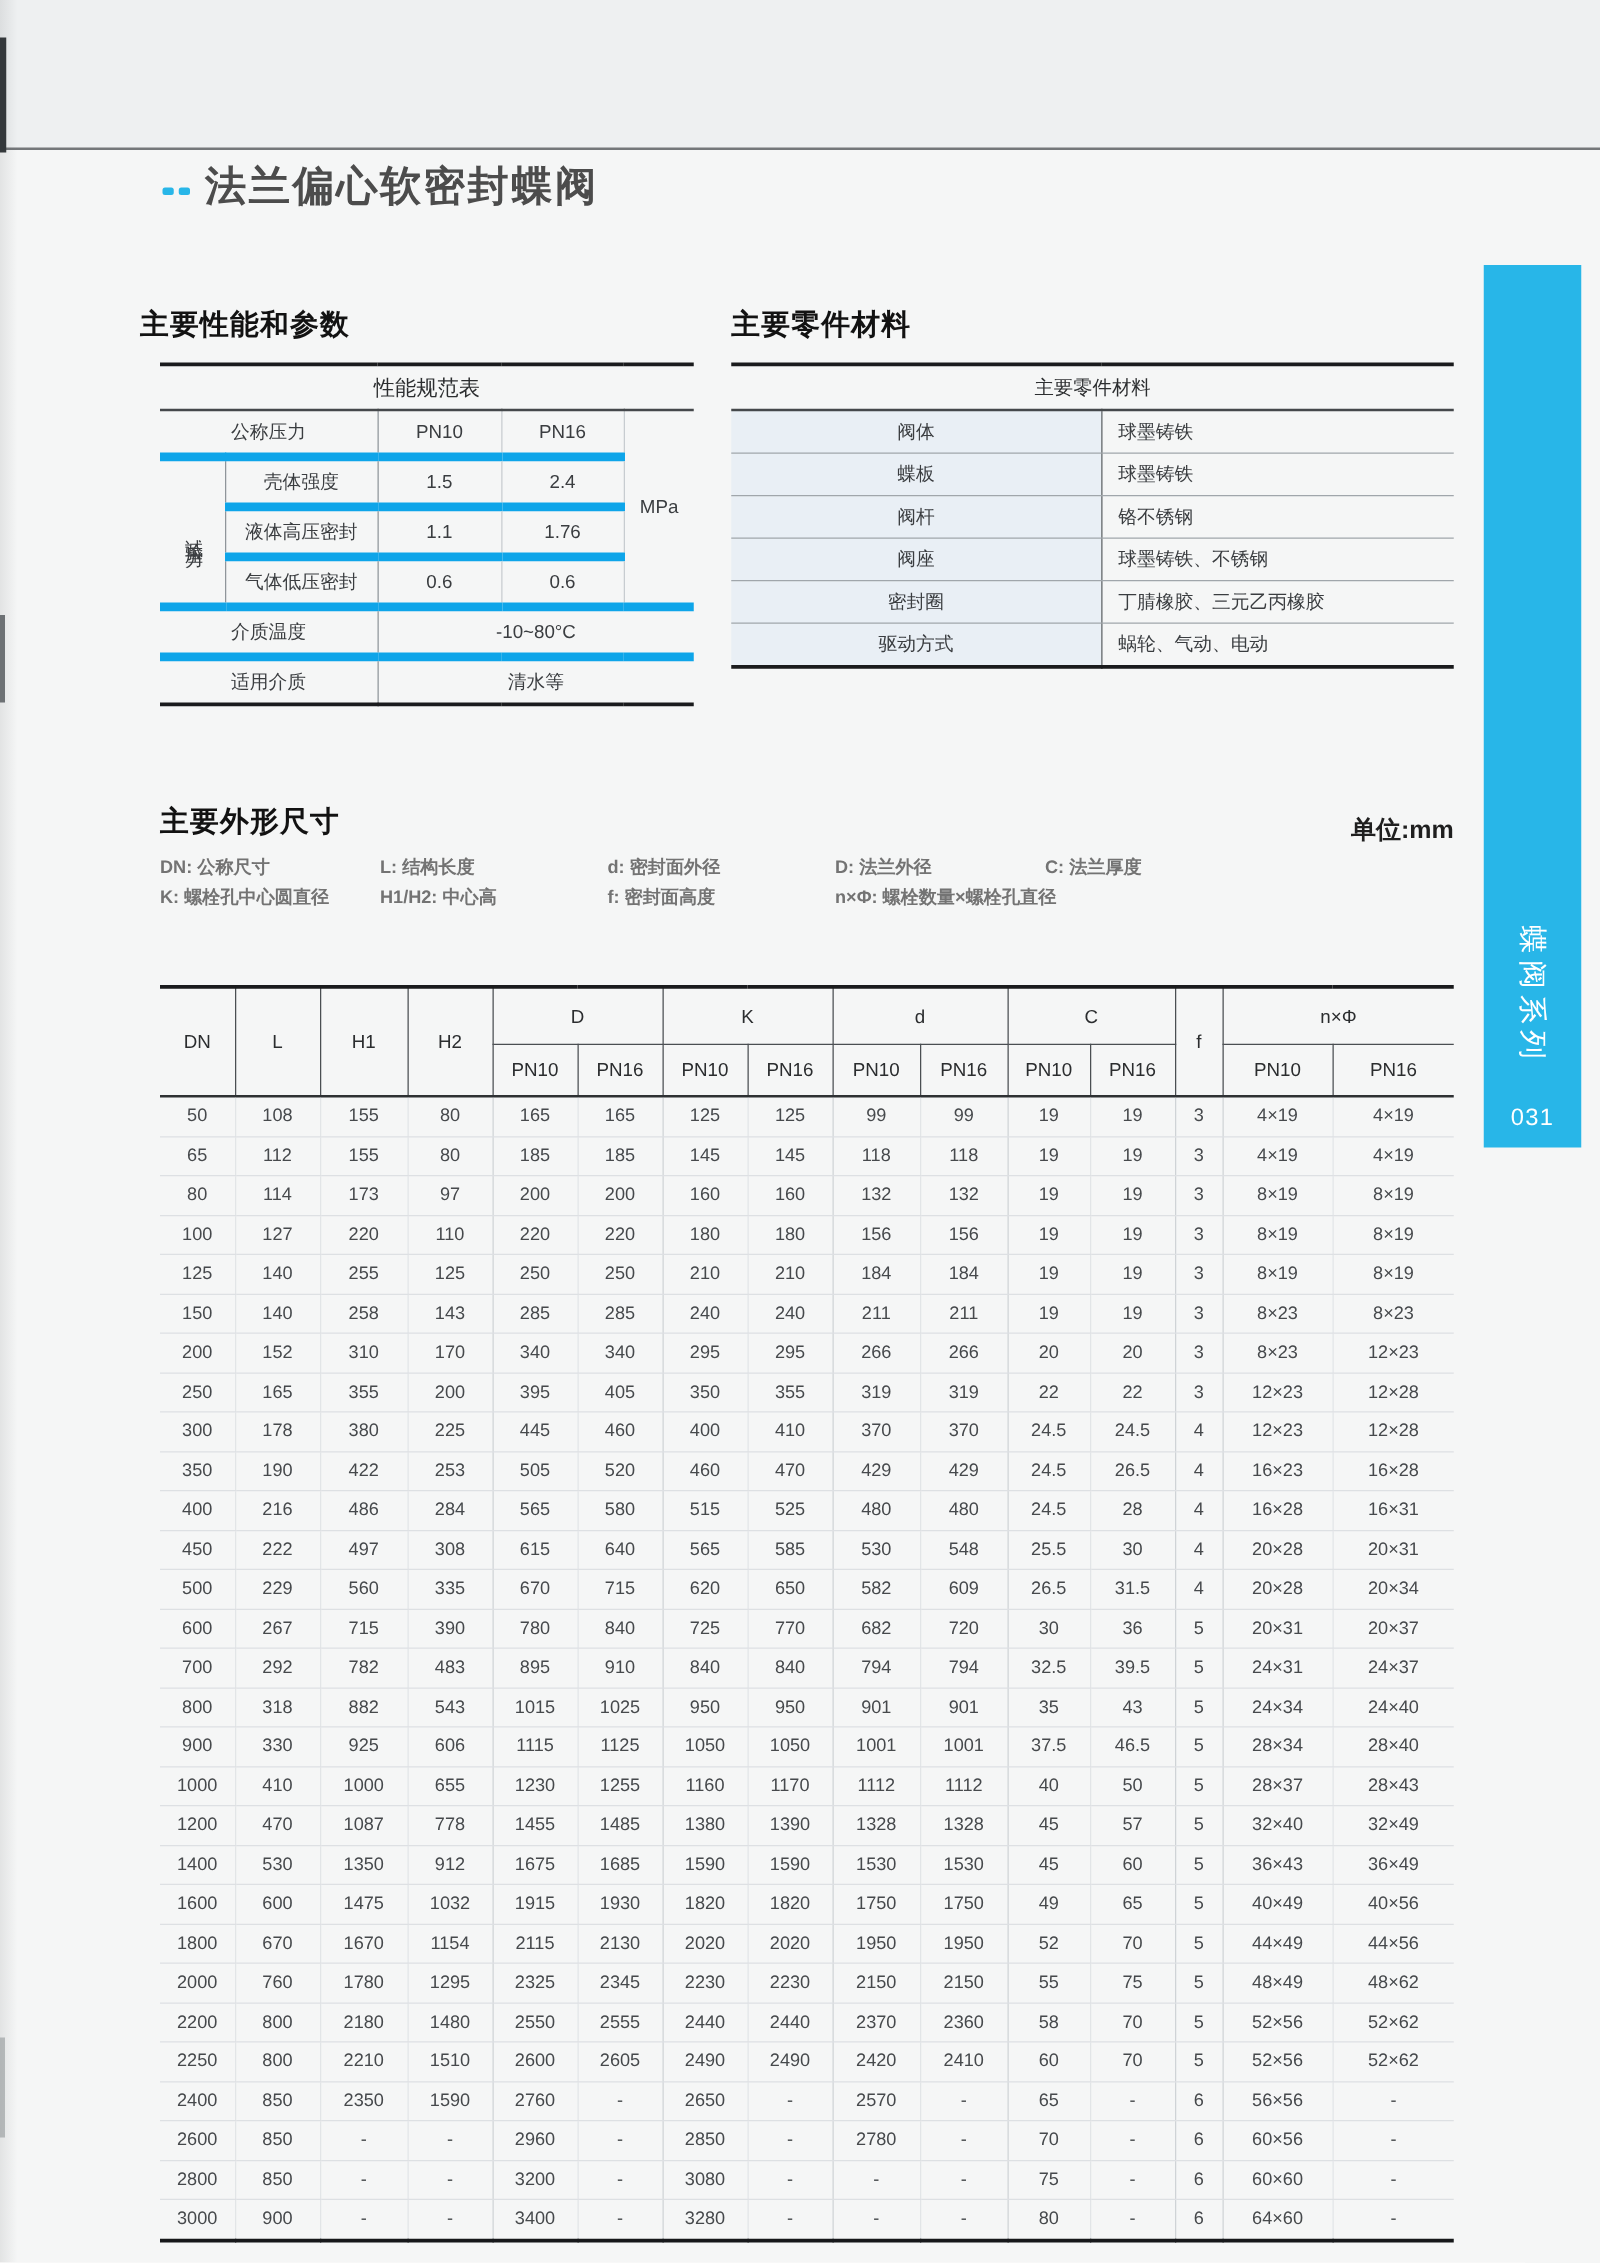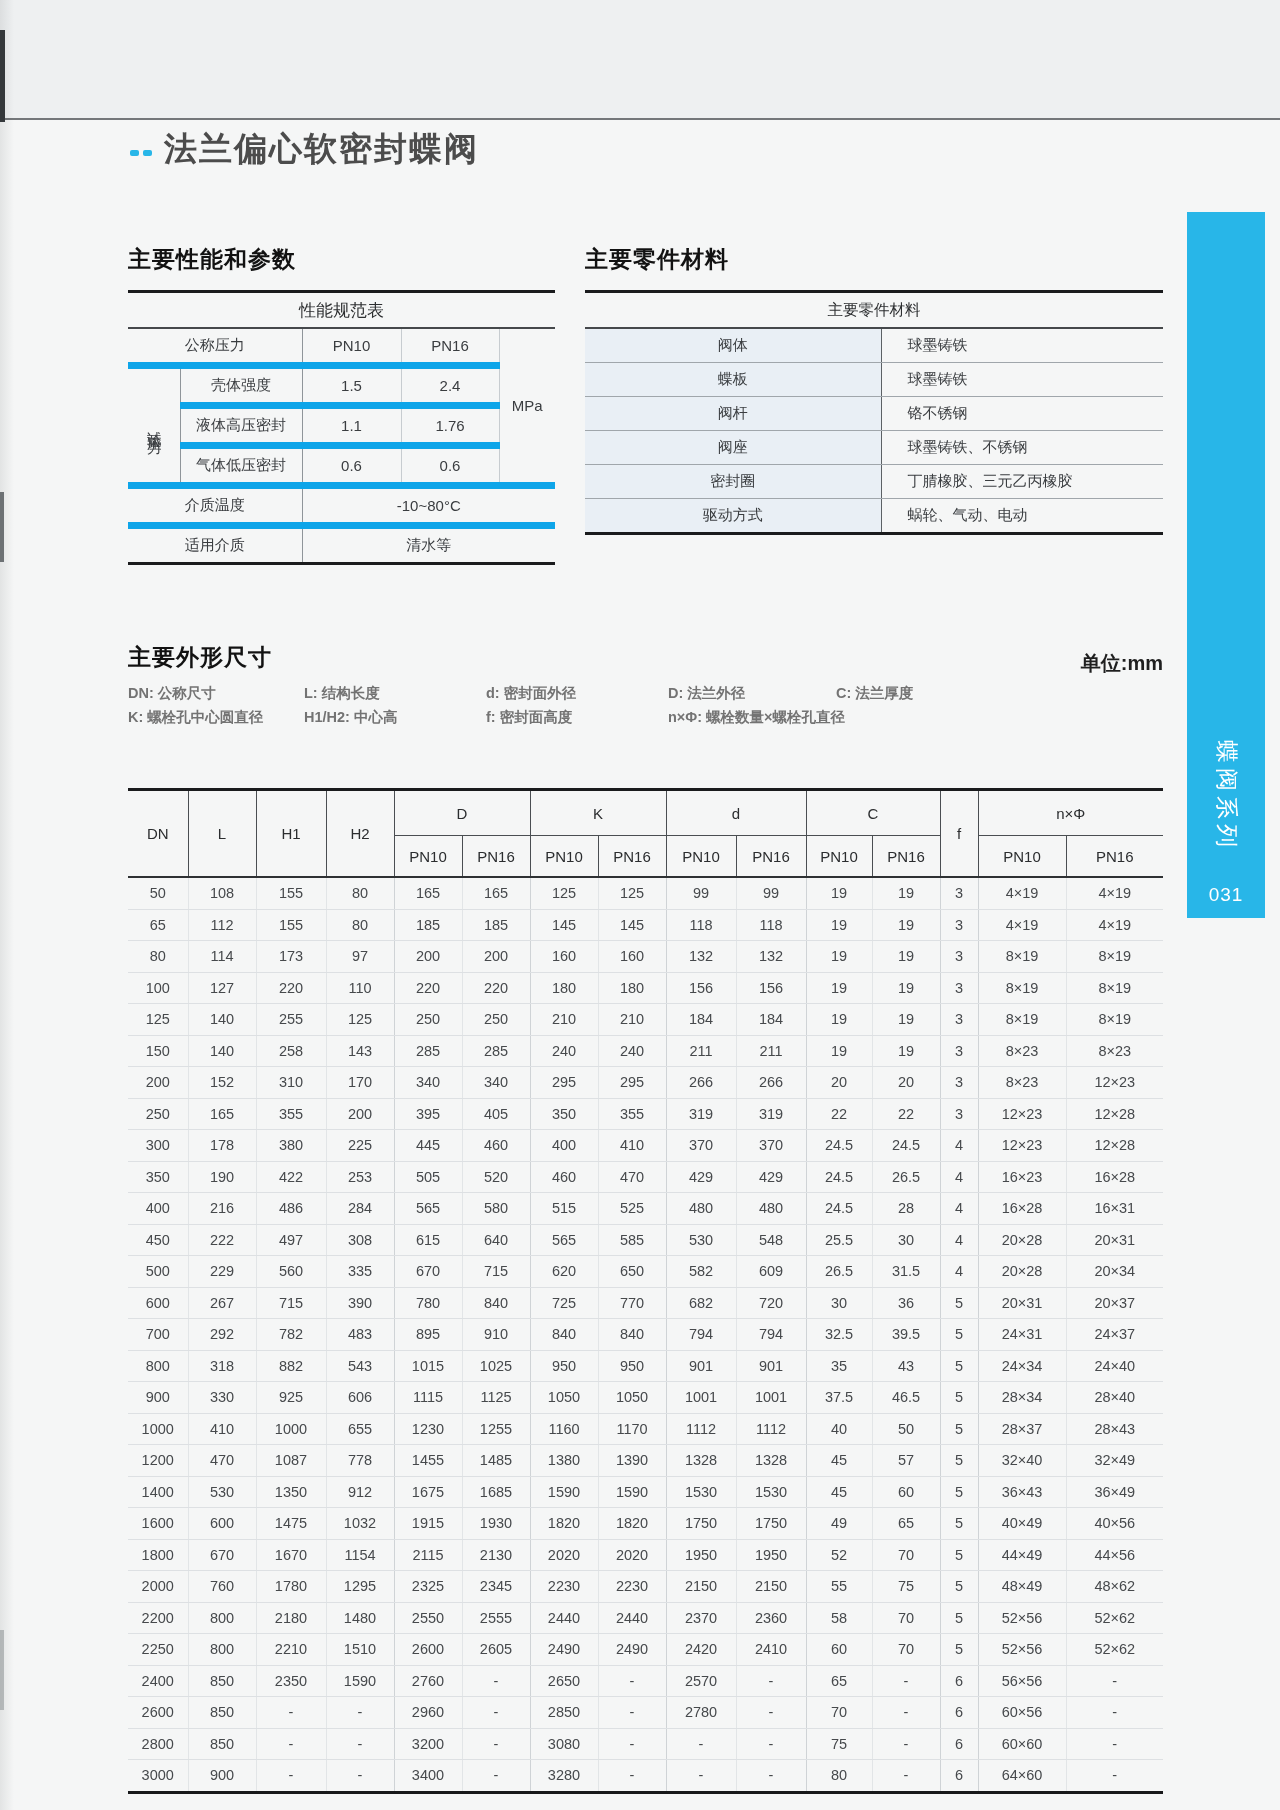--- a/index.html
+++ b/index.html
@@ -23,21 +23,21 @@
 
   .page-title {
     position:absolute; left:128px; top:50px;
     font-size:46px; font-weight:bold; color:#141414; letter-spacing:1px;
   }
   .subtitle-row { position:absolute; left:130px; top:127px; display:flex; align-items:center; }
   .dot { width:9px; height:6px; border-radius:2px; background:#28b6e8; margin-right:4px; margin-top:6px; }
   .subtitle-text { font-size:33px; font-weight:bold; color:#4c4c4c; letter-spacing:2px; margin-left:8px; }
 
   .section-title { position:absolute; font-size:23px; font-weight:bold; color:#121212; letter-spacing:1px; }
-  #sec-perf { left:128px; top:244px;font-family:Liberation Mono, monospace; }
+  #sec-perf { left:112px; top:244px;font-family:Liberation Mono, monospace; }
   #sec-mat  { left:585px; top:244px; }
 
   table.tbl { border-collapse:collapse; position:absolute; table-layout:fixed; }
   table.tbl td, table.tbl th {
     font-weight:normal; text-align:center; vertical-align:middle;
     color:#3a3d40; font-size:15px; padding:0;
   }
 
   
   #perf-table {
@@ -65,21 +65,21 @@
     border-top:3px solid #1a1b1d; border-bottom:3px solid #1a1b1d;
   }
   #mat-table td { height:33px; }
   #mat-table tr.ttl td {
     height:34px; font-size:15.5px; color:#2c2e30;
     border-bottom:2px solid #45484b;
   }
   #mat-table tr.r td { border-bottom:1px solid #a0a6ab; }
   #mat-table tr.last td { border-bottom:none; }
   #mat-table td.part { background:#e9eff5; border-right:1.5px solid #5c6165; }
-  #mat-table td.val  { text-align:left; padding-left:26px; }
+  #mat-table td.val  { text-align:left; padding-left:13px; }
 
   
   #dims-title { left:128px; top:642px; }
   .unit-note {
     position:absolute; left:863px; top:650px; width:300px;
     text-align:right; font-size:20px; font-weight:bold; color:#1f1f1f;
   }
   .legend {
     position:absolute; left:128px; top:684px; width:1035px;
     display:grid; grid-template-columns:176px 182px 182px 168px 1fr;

